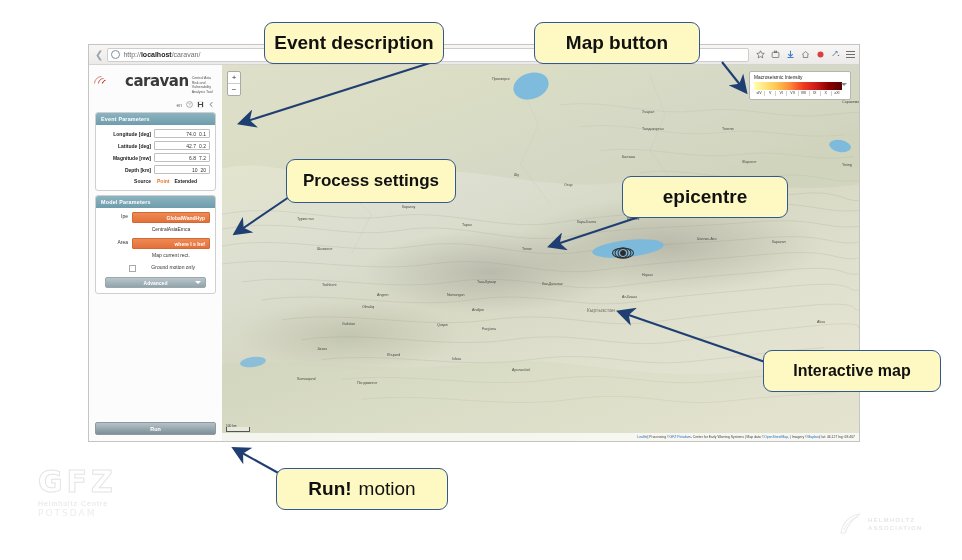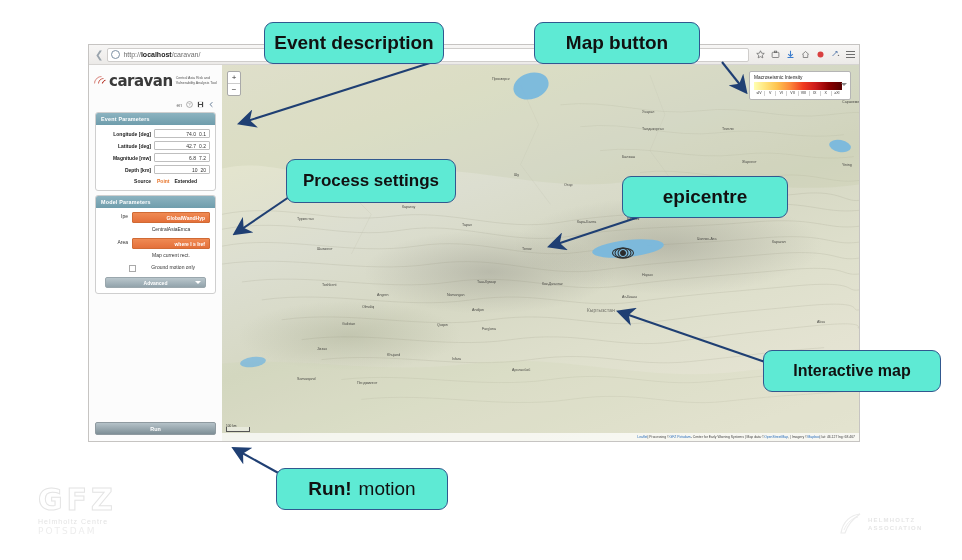--- a/index.html
+++ b/index.html
@@ -53,21 +53,21 @@
   .arcs span{
     position:absolute;top:0;left:0;width:14px;height:14px;border-radius:50%;
     border:1.3px solid #c0392b;border-right-color:transparent;border-top-color:transparent;
     border-bottom-color:transparent;transform:rotate(45deg);
   }
   .arcs span:nth-child(1){width:5px;height:5px;top:5px;left:9px;border-color:#b93a2c;border-right-color:transparent;border-top-color:transparent;border-bottom-color:transparent;}
   .arcs span:nth-child(2){width:9px;height:9px;top:3px;left:5px;opacity:.8;}
   .arcs span:nth-child(3){width:13px;height:13px;top:1px;left:1px;opacity:.55;}
   .brand{
     font-size:15px;font-weight:bold;color:#3a3a3a;letter-spacing:-0.5px;
-    line-height:16px;margin-top:3px;font-family:"DejaVu Sans",sans-serif;
+    line-height:16px;margin-top:3px;font-family:"DejaVu Sans",sans-serif;margin-left:16px;
   }
   .tagline{
     font-size:3.6px;color:#555;line-height:4.6px;margin:6px 0 0 3px;width:62px;
   }
   .util-row{
     display:flex;align-items:center;justify-content:flex-end;gap:4px;
     padding-right:7px;margin-top:-3px;
   }
   .util-lang{font-size:5px;color:#6d6d6d;}
   .util-ico{width:7px;height:7px;display:block;}
@@ -194,30 +194,30 @@
   }
   .attrib a{color:#2a6ebb;text-decoration:none;}
   .scalebar{
     position:absolute;left:4px;bottom:9px;width:22px;height:4px;
     border:1px solid #555;border-top:0;background:rgba(255,255,255,.4);
   }
   .scale-txt{position:absolute;left:4px;bottom:13px;font-size:3.2px;color:#333;}
 
   
   .callout{
-    position:absolute;background:#5eead4;border:1.6px solid #31588f;border-radius:9px;
+    position:absolute;background:#fef9c3;border:1.6px solid #31588f;border-radius:9px;
     display:flex;align-items:center;justify-content:center;
     font-weight:bold;color:#111;box-sizing:border-box;
     font-family:"Liberation Sans", sans-serif;
   }
   .callout .reg{font-weight:normal;}
   svg.arrows{position:absolute;inset:0;width:962px;height:560px;pointer-events:none;}
 
   
-  .gfz{position:absolute;left:38px;top:485px;width:120px;color:#e6e6e6;}
+  .gfz{position:absolute;left:38px;top:467px;width:120px;color:#e6e6e6;}
   .gfz-main{
     font-size:30px;font-weight:bold;letter-spacing:4px;line-height:30px;
     color:#fff;-webkit-text-stroke:1px #e4e4e4;font-family:"DejaVu Sans",sans-serif;
   }
   .gfz-sub{font-size:7px;letter-spacing:1px;color:#e3e3e3;line-height:9px;margin-top:2px;}
   .gfz-sub2{font-size:9px;letter-spacing:2px;color:#ededed;line-height:10px;
     font-family:"DejaVu Sans",sans-serif;}
   .helm{position:absolute;left:838px;top:512px;display:flex;align-items:center;gap:4px;}
   .helm-txt div{font-size:6px;letter-spacing:1.2px;color:#e6e6e6;line-height:8px;font-weight:bold;}
 </style>

